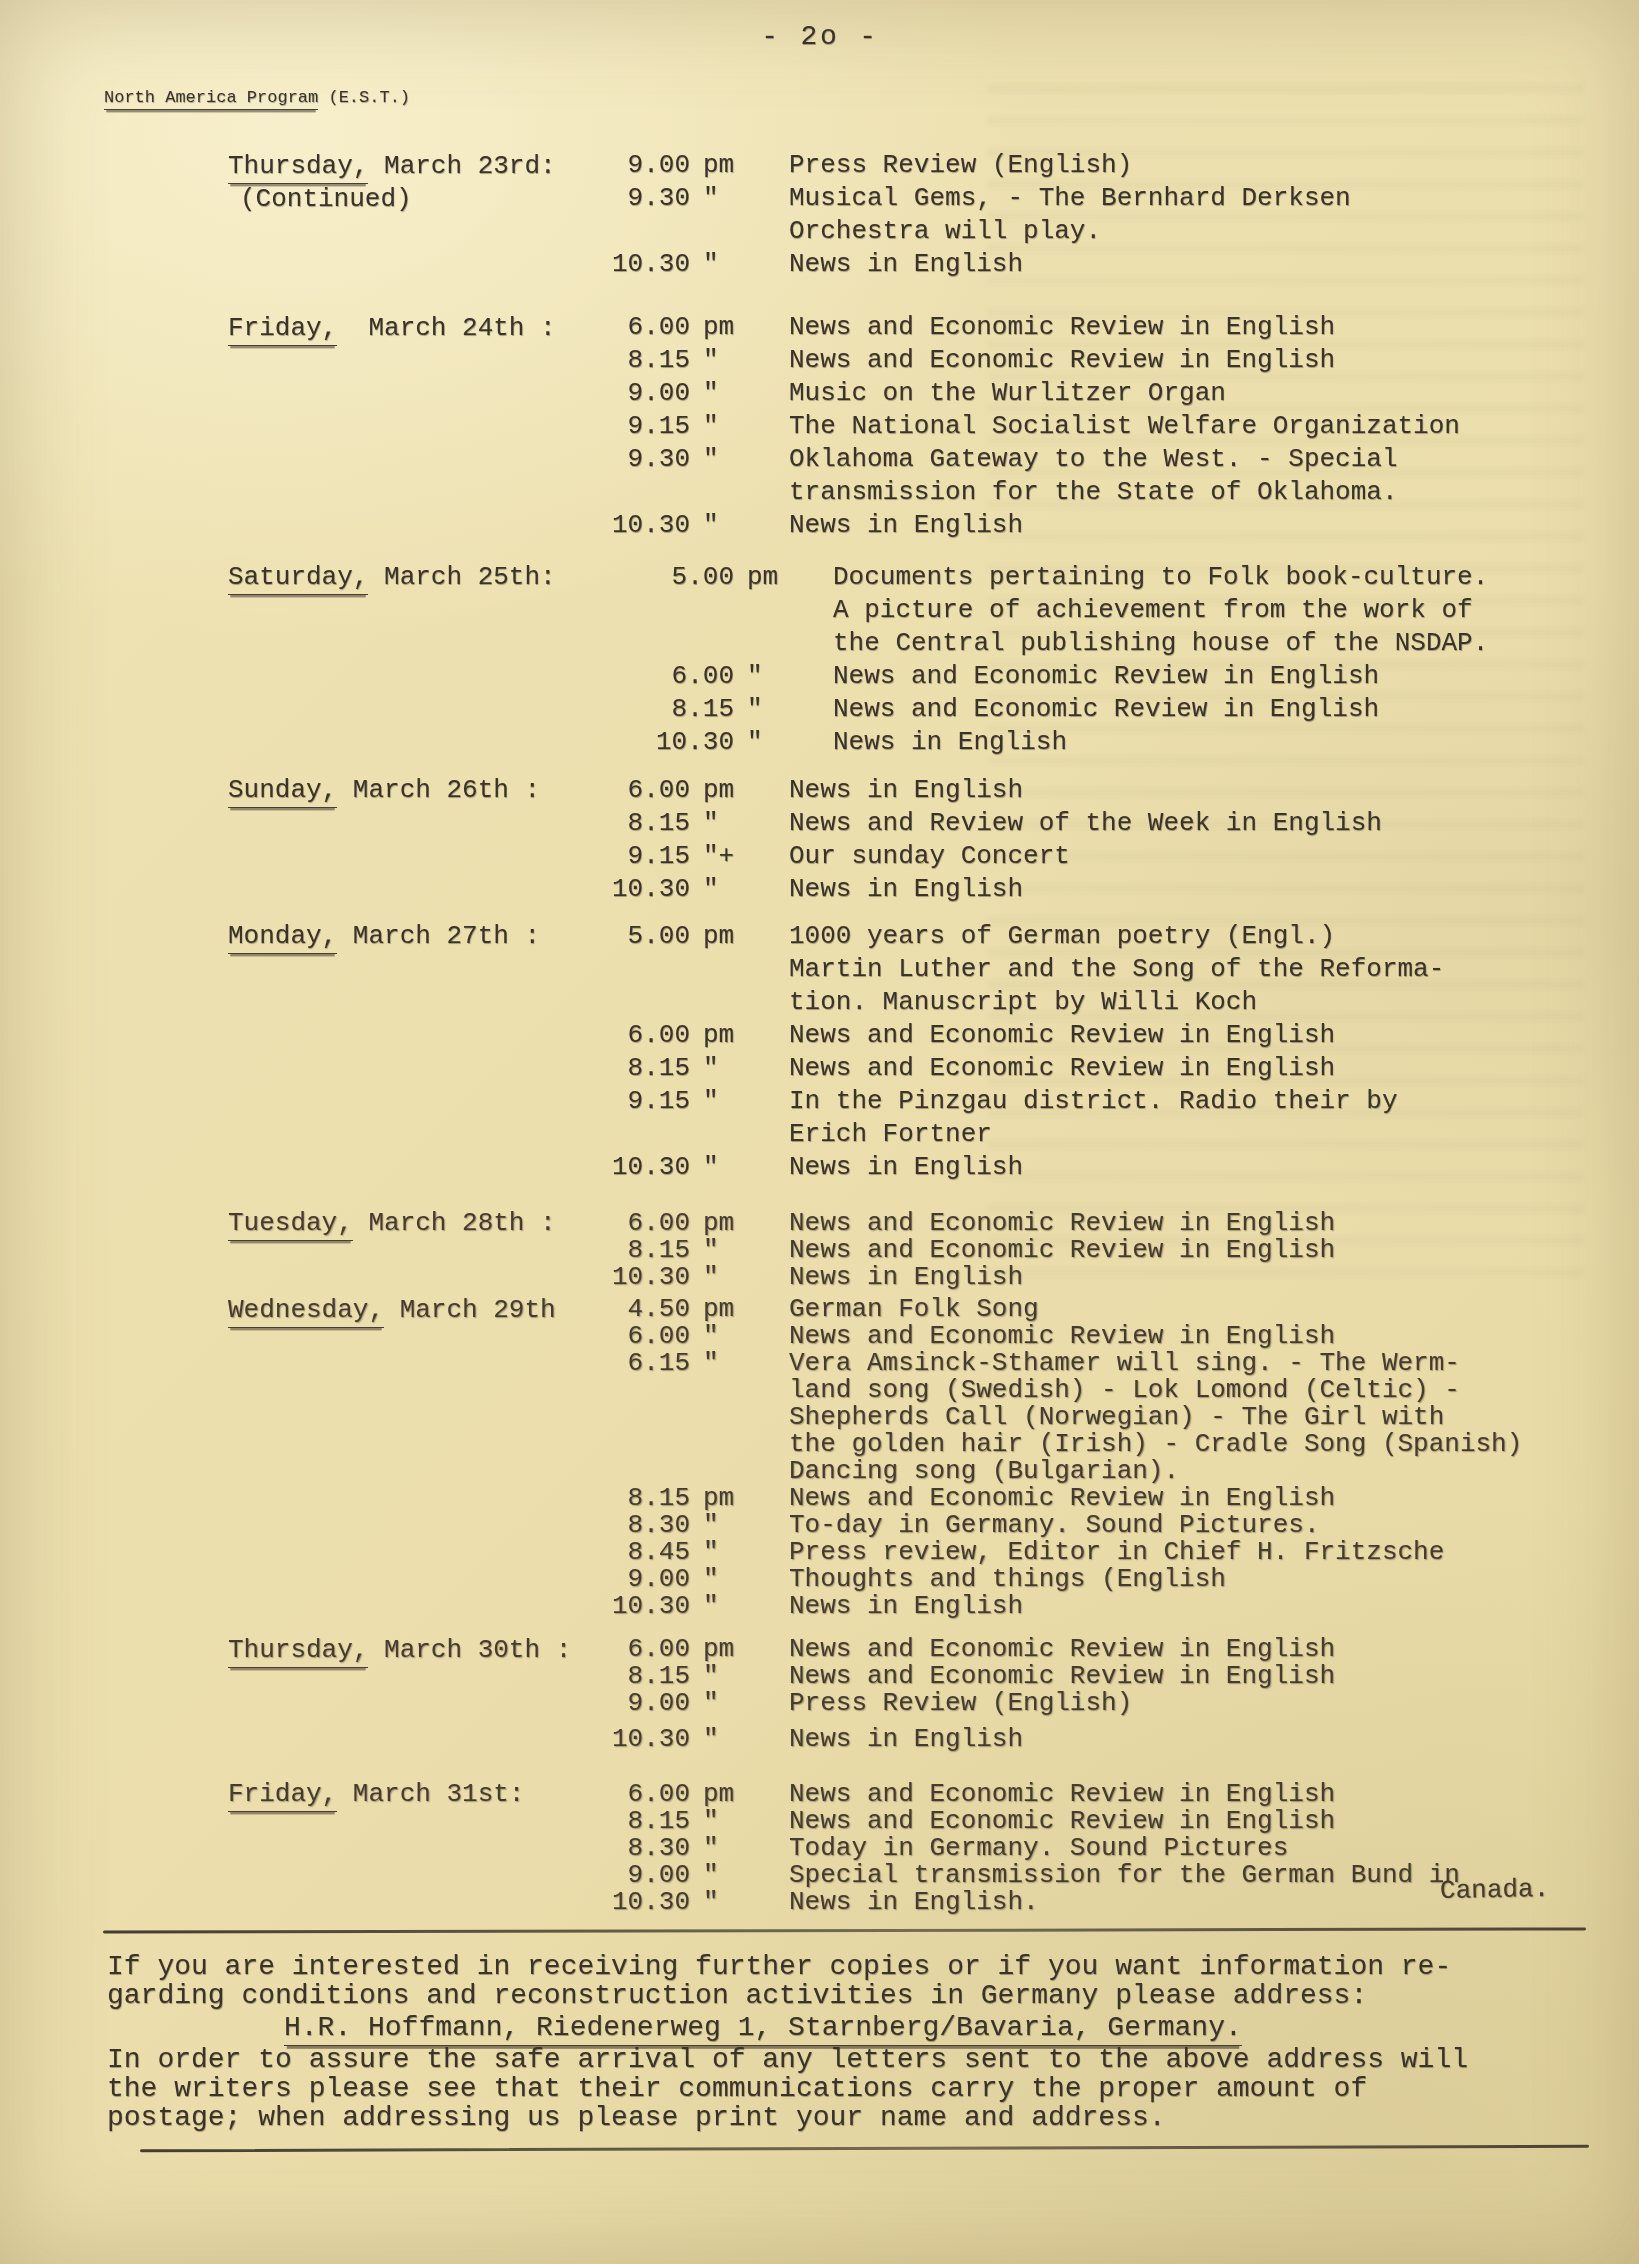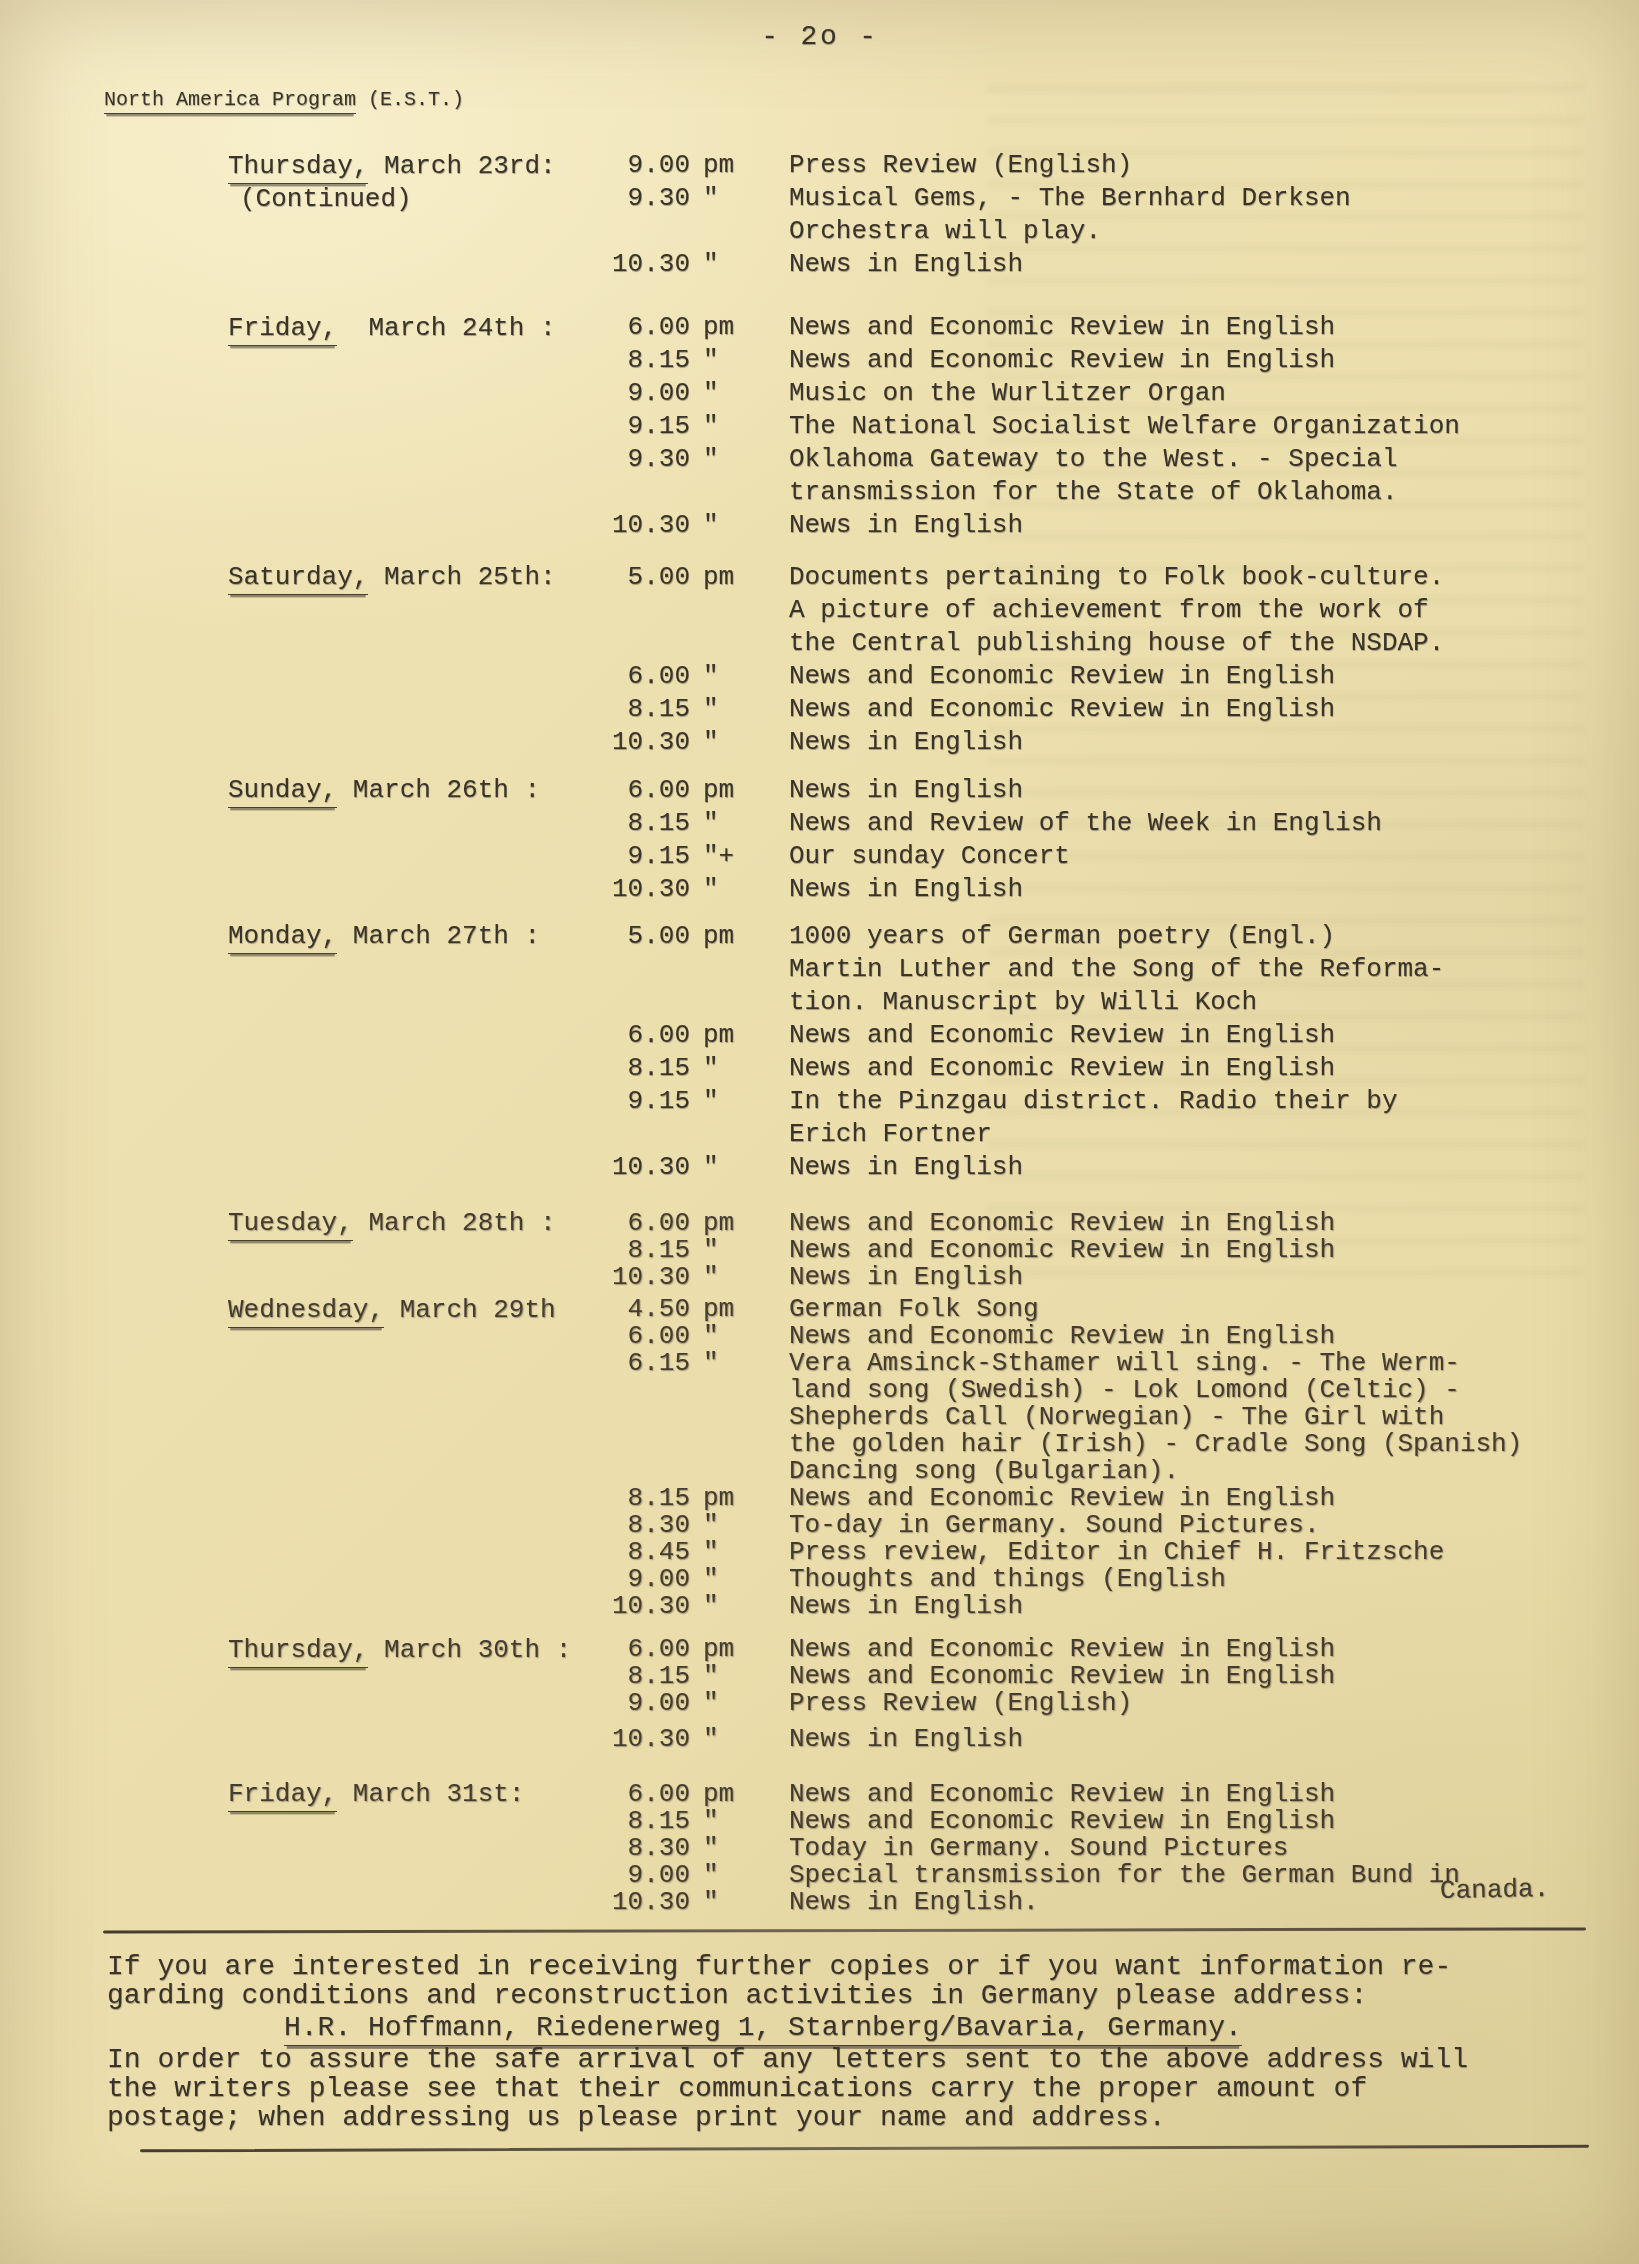--- a/index.html
+++ b/index.html
@@ -22,29 +22,29 @@
     position:absolute;top:84px;right:56px;width:597px;height:1212px;
     background:repeating-linear-gradient(180deg,
       rgba(140,140,90,0.05) 0 9.3px, rgba(140,140,90,0) 9.3px 32px);
     filter:blur(2.8px);pointer-events:none;
   }
   .content{position:absolute;inset:0;font-size:26px;
     text-shadow:0.6px 0.7px 0.7px rgba(56,47,36,0.40);}
   .content .txt{white-space:pre;}
   .pagenum{position:absolute;top:20.5px;left:0;width:100%;text-align:center;
     font-size:28px;letter-spacing:2.8px;white-space:pre;}
-  .title{position:absolute;top:88px;left:104px;font-size:20px;white-space:pre;}
+  .title{position:absolute;top:88px;left:104px;font-size:17px;white-space:pre;}
   .u{border-bottom:1.9px solid rgba(52,44,35,0.9);
      box-shadow:0 4.7px 0 -2.3px rgba(52,44,35,0.5);padding-bottom:1.9px;}
   .flow{position:absolute;top:149px;left:0;right:0;}
   .section{position:relative;line-height:33px;}
   .section.compact{line-height:27px;color:#453c30;
      text-shadow:0.9px 0.6px 1.2px rgba(70,58,42,0.45);}
   #schedule .section:nth-child(2){margin-top:30px;}
-  #schedule .section:nth-child(3){margin-top:18.6px;}
+  #schedule .section:nth-child(3){margin-top:18.6px;padding-left:44px;}
   #schedule .section:nth-child(4){margin-top:15px;}
   #schedule .section:nth-child(5){margin-top:14px;}
   #schedule .section:nth-child(6){margin-top:26px;}
   #schedule .section:nth-child(7){margin-top:5.6px;}
   #schedule .section:nth-child(8){margin-top:16px;}
   #schedule .section:nth-child(9){margin-top:28px;}
   .dayhead{position:absolute;left:228px;top:0.9px;white-space:pre;}
   .note{position:absolute;left:240px;top:34px;white-space:pre;}
   .row{display:flex;position:relative;}
   .time{flex:none;width:131px;margin-left:559px;text-align:right;white-space:pre;}

